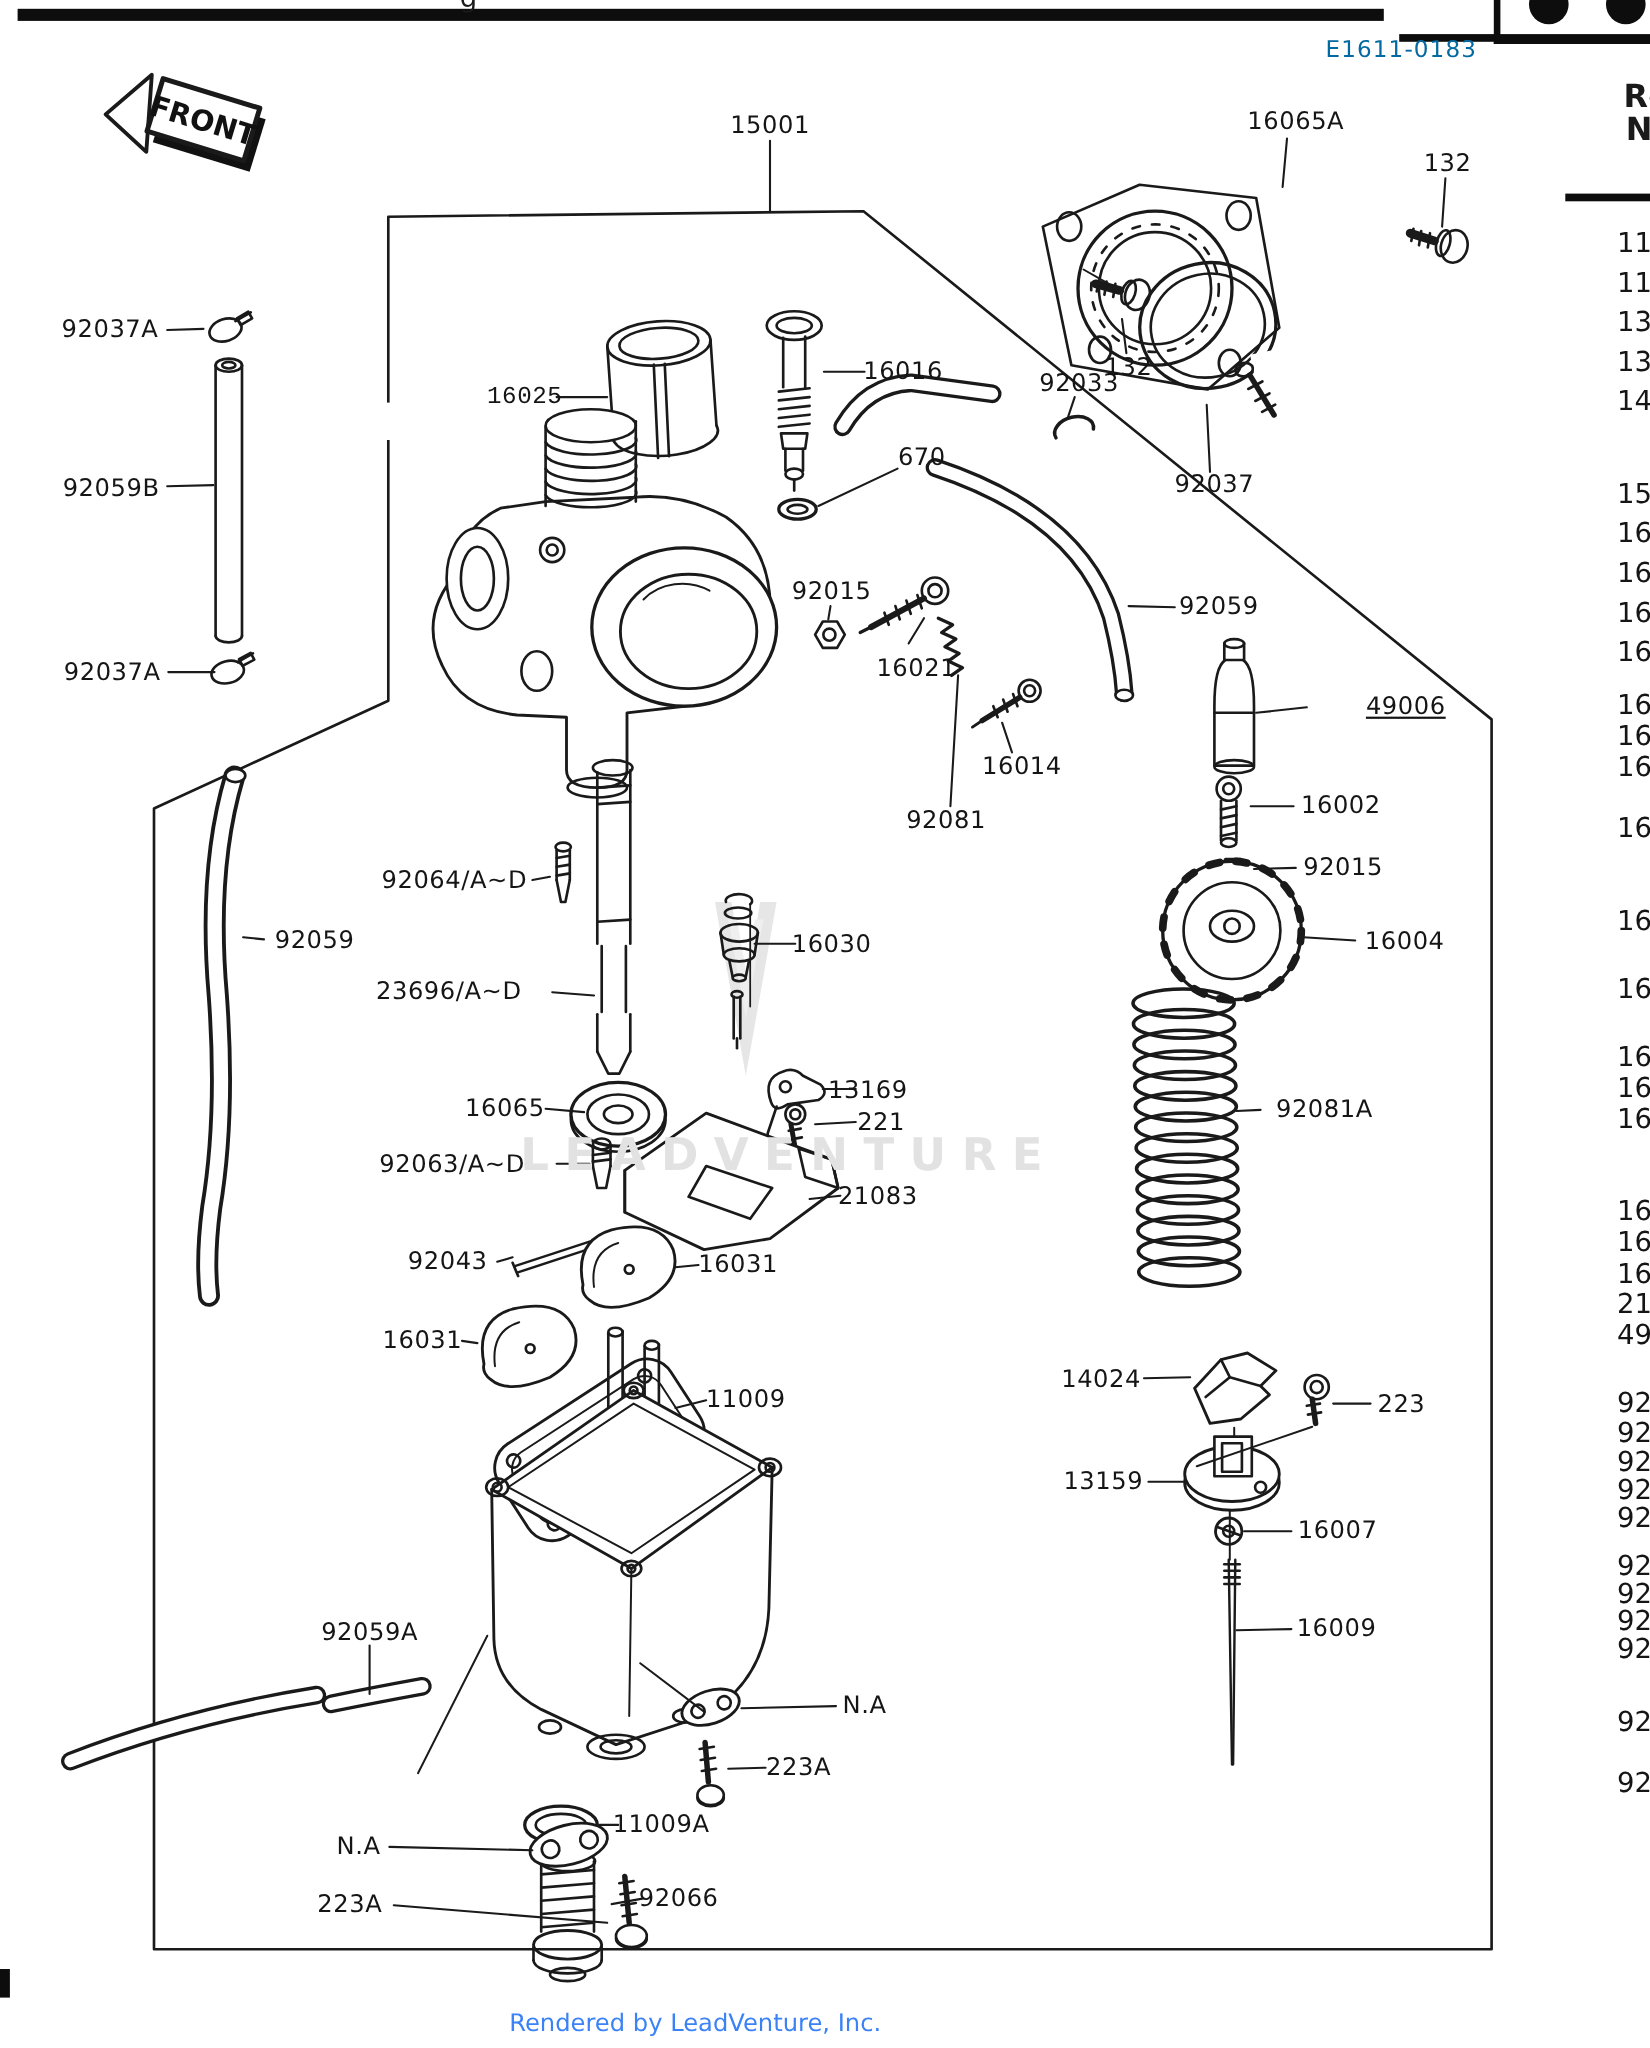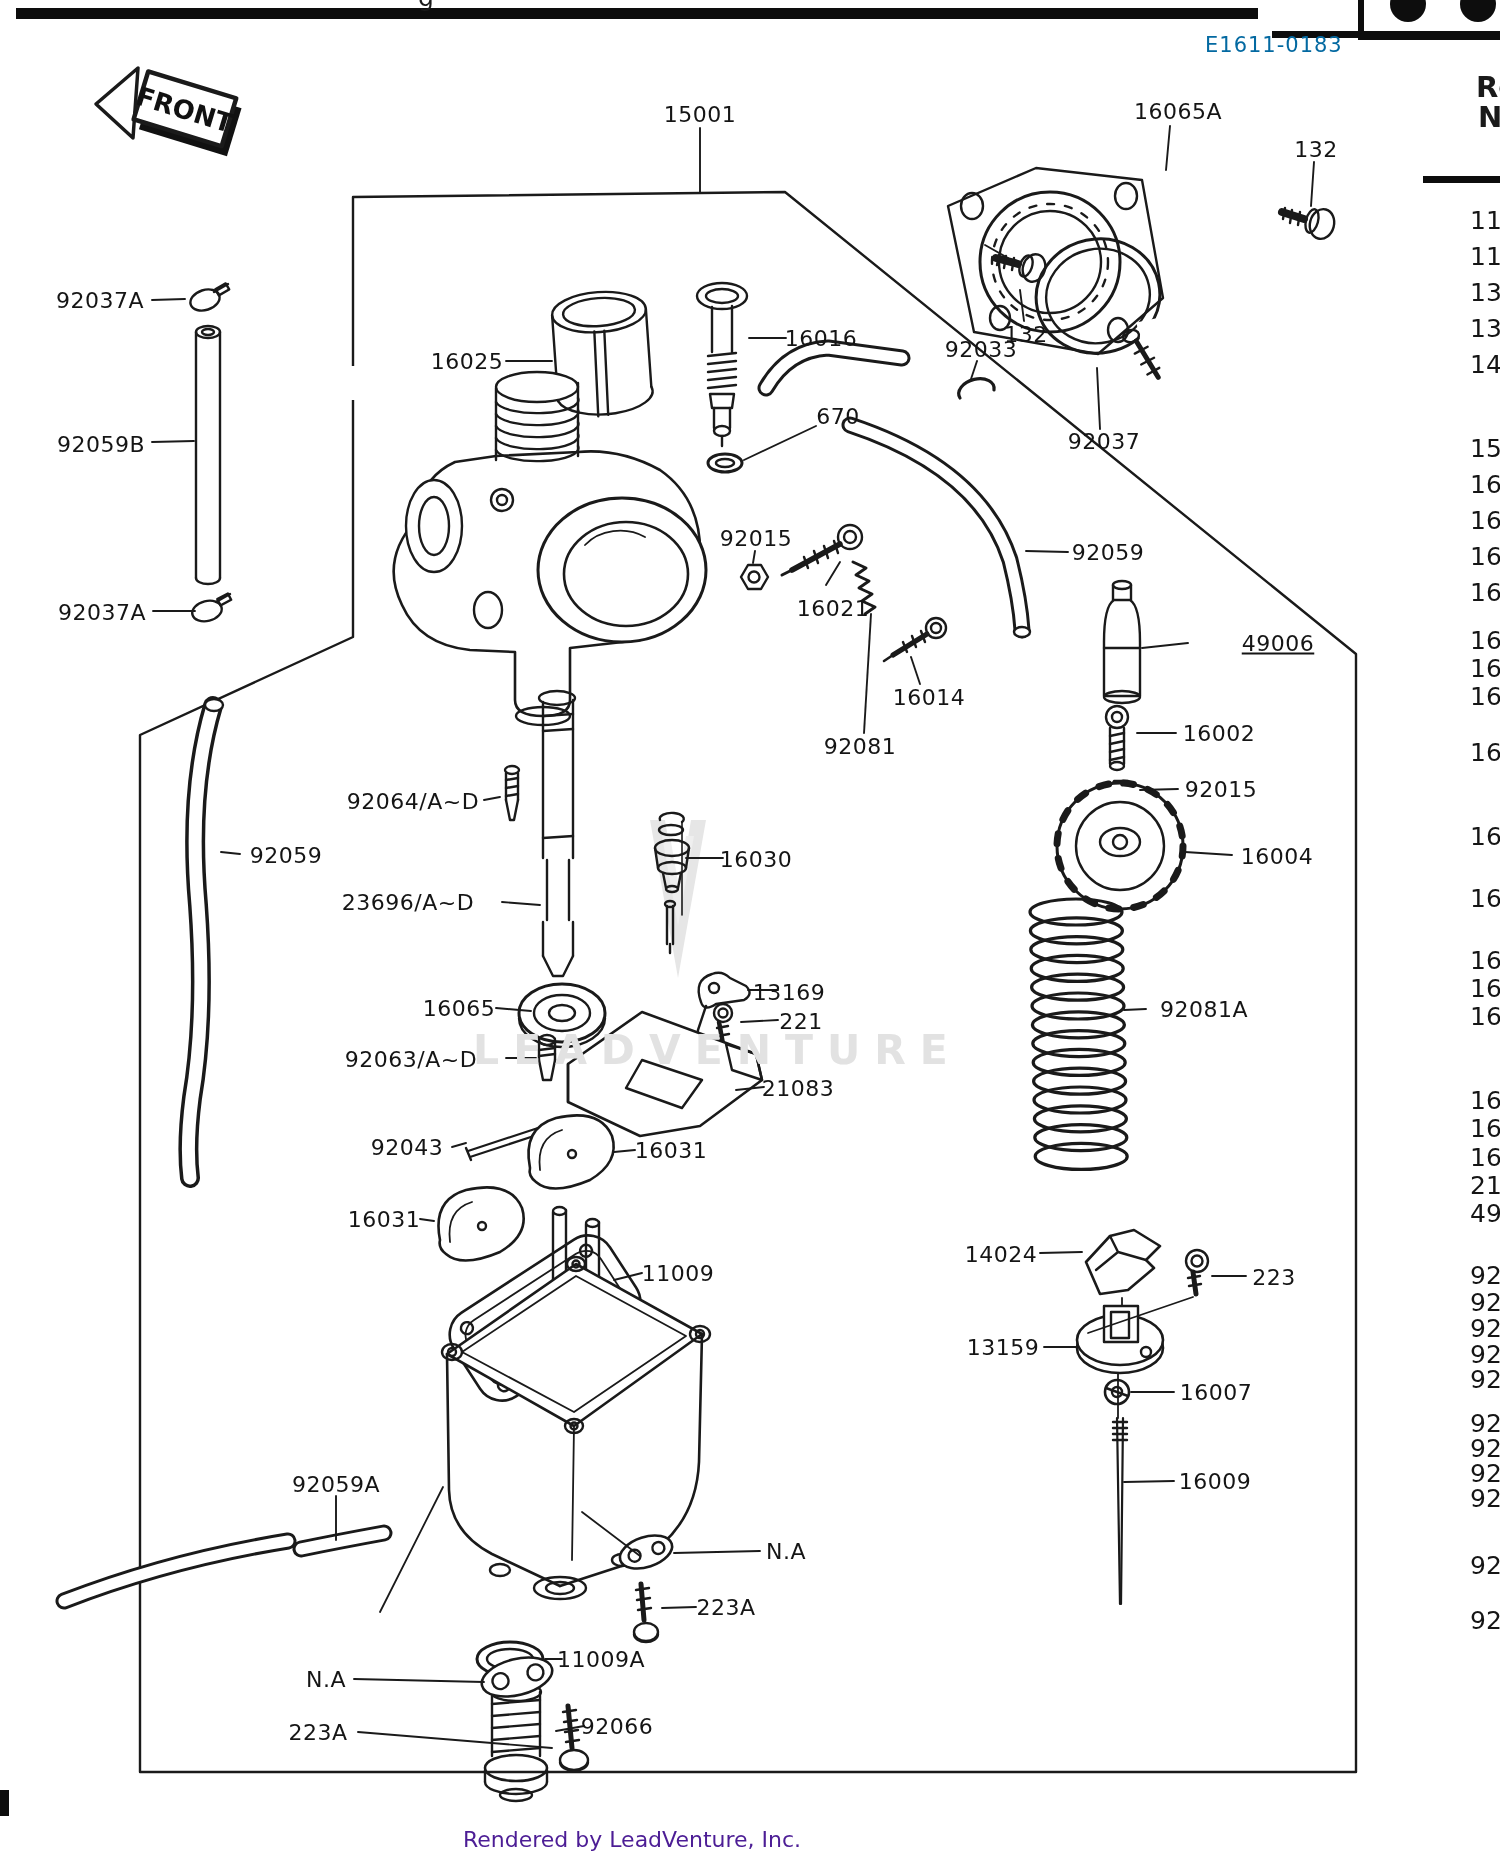--- a/index.html
+++ b/index.html
@@ -13,21 +13,21 @@
     font-size:22px;font-weight:500;letter-spacing:0.5px;color:#151515;z-index:5;
   }
   .ref-row{
     position:absolute;left:1470px;width:60px;font-size:25px;font-weight:500;
     color:#151515;white-space:nowrap;z-index:5;
   }
   #code-e1611{position:absolute;left:1205px;top:33px;font-size:21px;letter-spacing:1px;color:#0369a1;z-index:5;}
   #ref-hdr-1{position:absolute;left:1476px;top:70px;font-size:29px;font-weight:bold;z-index:5;}
   #ref-hdr-2{position:absolute;left:1478px;top:100px;font-size:29px;font-weight:bold;z-index:5;}
   #top-partial-g{position:absolute;left:418px;top:-17px;font-size:25px;font-weight:500;z-index:5;}
-  #footer-credit{position:absolute;left:632px;top:1827px;transform:translateX(-50%);font-size:22px;color:#4c1d95;z-index:5;white-space:nowrap;}
+  #footer-credit{position:absolute;left:632px;top:1827px;transform:translateX(-50%);font-size:22px;color:#3b82f6;z-index:5;white-space:nowrap;}
   #watermark-text{
     position:absolute;left:462px;top:1026px;font-size:41px;font-weight:bold;letter-spacing:14px;
     color:#e2e2e2;z-index:1;white-space:nowrap;margin-left:11px;
   }
   .bar{position:absolute;background:#0d0d0d;z-index:4;}
   #top-bar{left:16px;top:8px;width:1242px;height:11px;}
   #rule-right-top{left:1272px;top:31px;width:228px;height:7px;}
   #rule-right-mid{left:1423px;top:176px;width:77px;height:7px;}
   #corner-mark{left:0px;top:1790px;width:9px;height:26px;}
   #logo-box{position:absolute;left:1358px;top:0;width:142px;height:33px;border-left:6px solid #0d0d0d;border-bottom:7px solid #0d0d0d;z-index:4;background:#fff;}
@@ -101,21 +101,21 @@
     <div class="callout" style="left: 384px; top: 1219px;">16031</div>
     <div class="callout" style="left: 678px; top: 1273px;">11009</div>
     <div class="callout" style="left: 336px; top: 1484px;">92059A</div>
     <div class="callout" style="left: 326px; top: 1679px;">N.A</div>
     <div class="callout" style="left: 318px; top: 1732px;">223A</div>
     <div class="callout" style="left: 601px; top: 1659px;">11009A</div>
     <div class="callout" style="left: 617px; top: 1726px;">92066</div>
     <div class="callout" style="left: 786px; top: 1551px;">N.A</div>
     <div class="callout" style="left: 726px; top: 1607px;">223A</div>
     <div class="callout" style="left: 700px; top: 114px;">15001</div>
-    <div class="callout" style="left: 467px; top: 361px;">16025</div>
+    <div class="callout" style="left: 477px; top: 361px; font-family: Liberation Mono, monospace;">16025</div>
     <div class="callout" style="left: 821px; top: 338px;">16016</div>
     <div class="callout" style="left: 838px; top: 416px;">670</div>
     <div class="callout" style="left: 756px; top: 538px;">92015</div>
     <div class="callout" style="left: 833px; top: 608px;">16021</div>
     <div class="callout" style="left: 929px; top: 697px;">16014</div>
     <div class="callout" style="left: 860px; top: 746px;">92081</div>
     <div class="callout" style="left: 1108px; top: 552px;">92059</div>
     <div class="callout" style="left: 1278px; top: 643px; text-decoration: underline;">49006</div>
     <div class="callout" style="left: 1219px; top: 733px;">16002</div>
     <div class="callout" style="left: 1221px; top: 789px;">92015</div>

